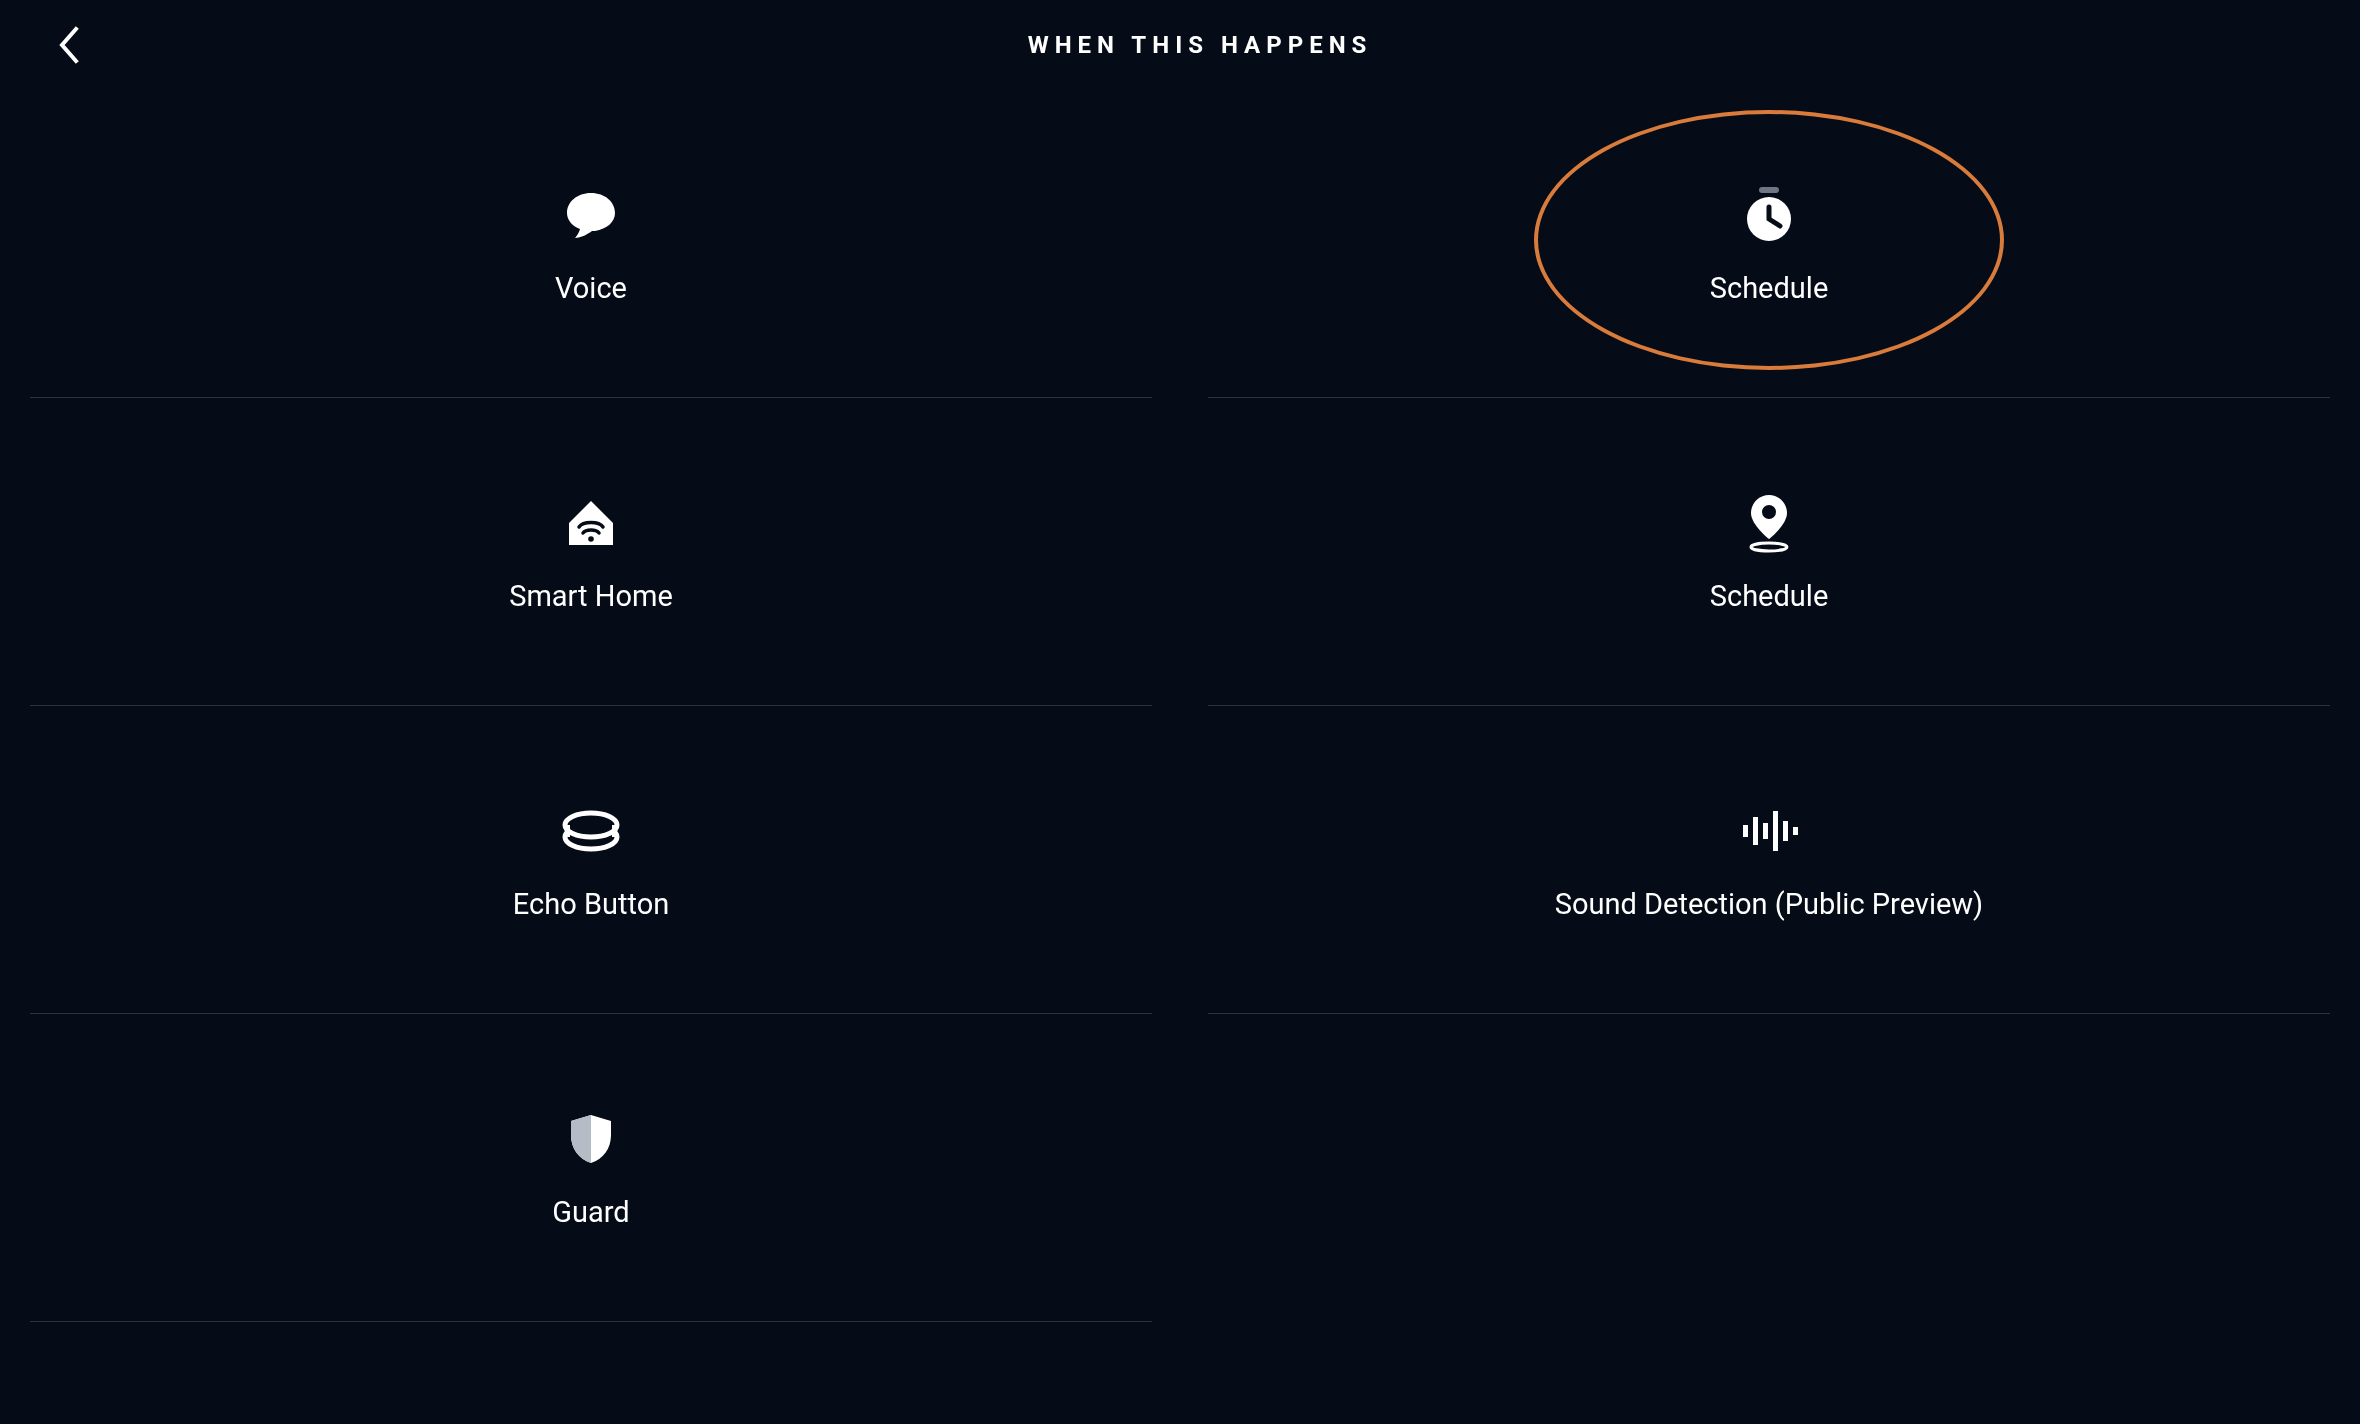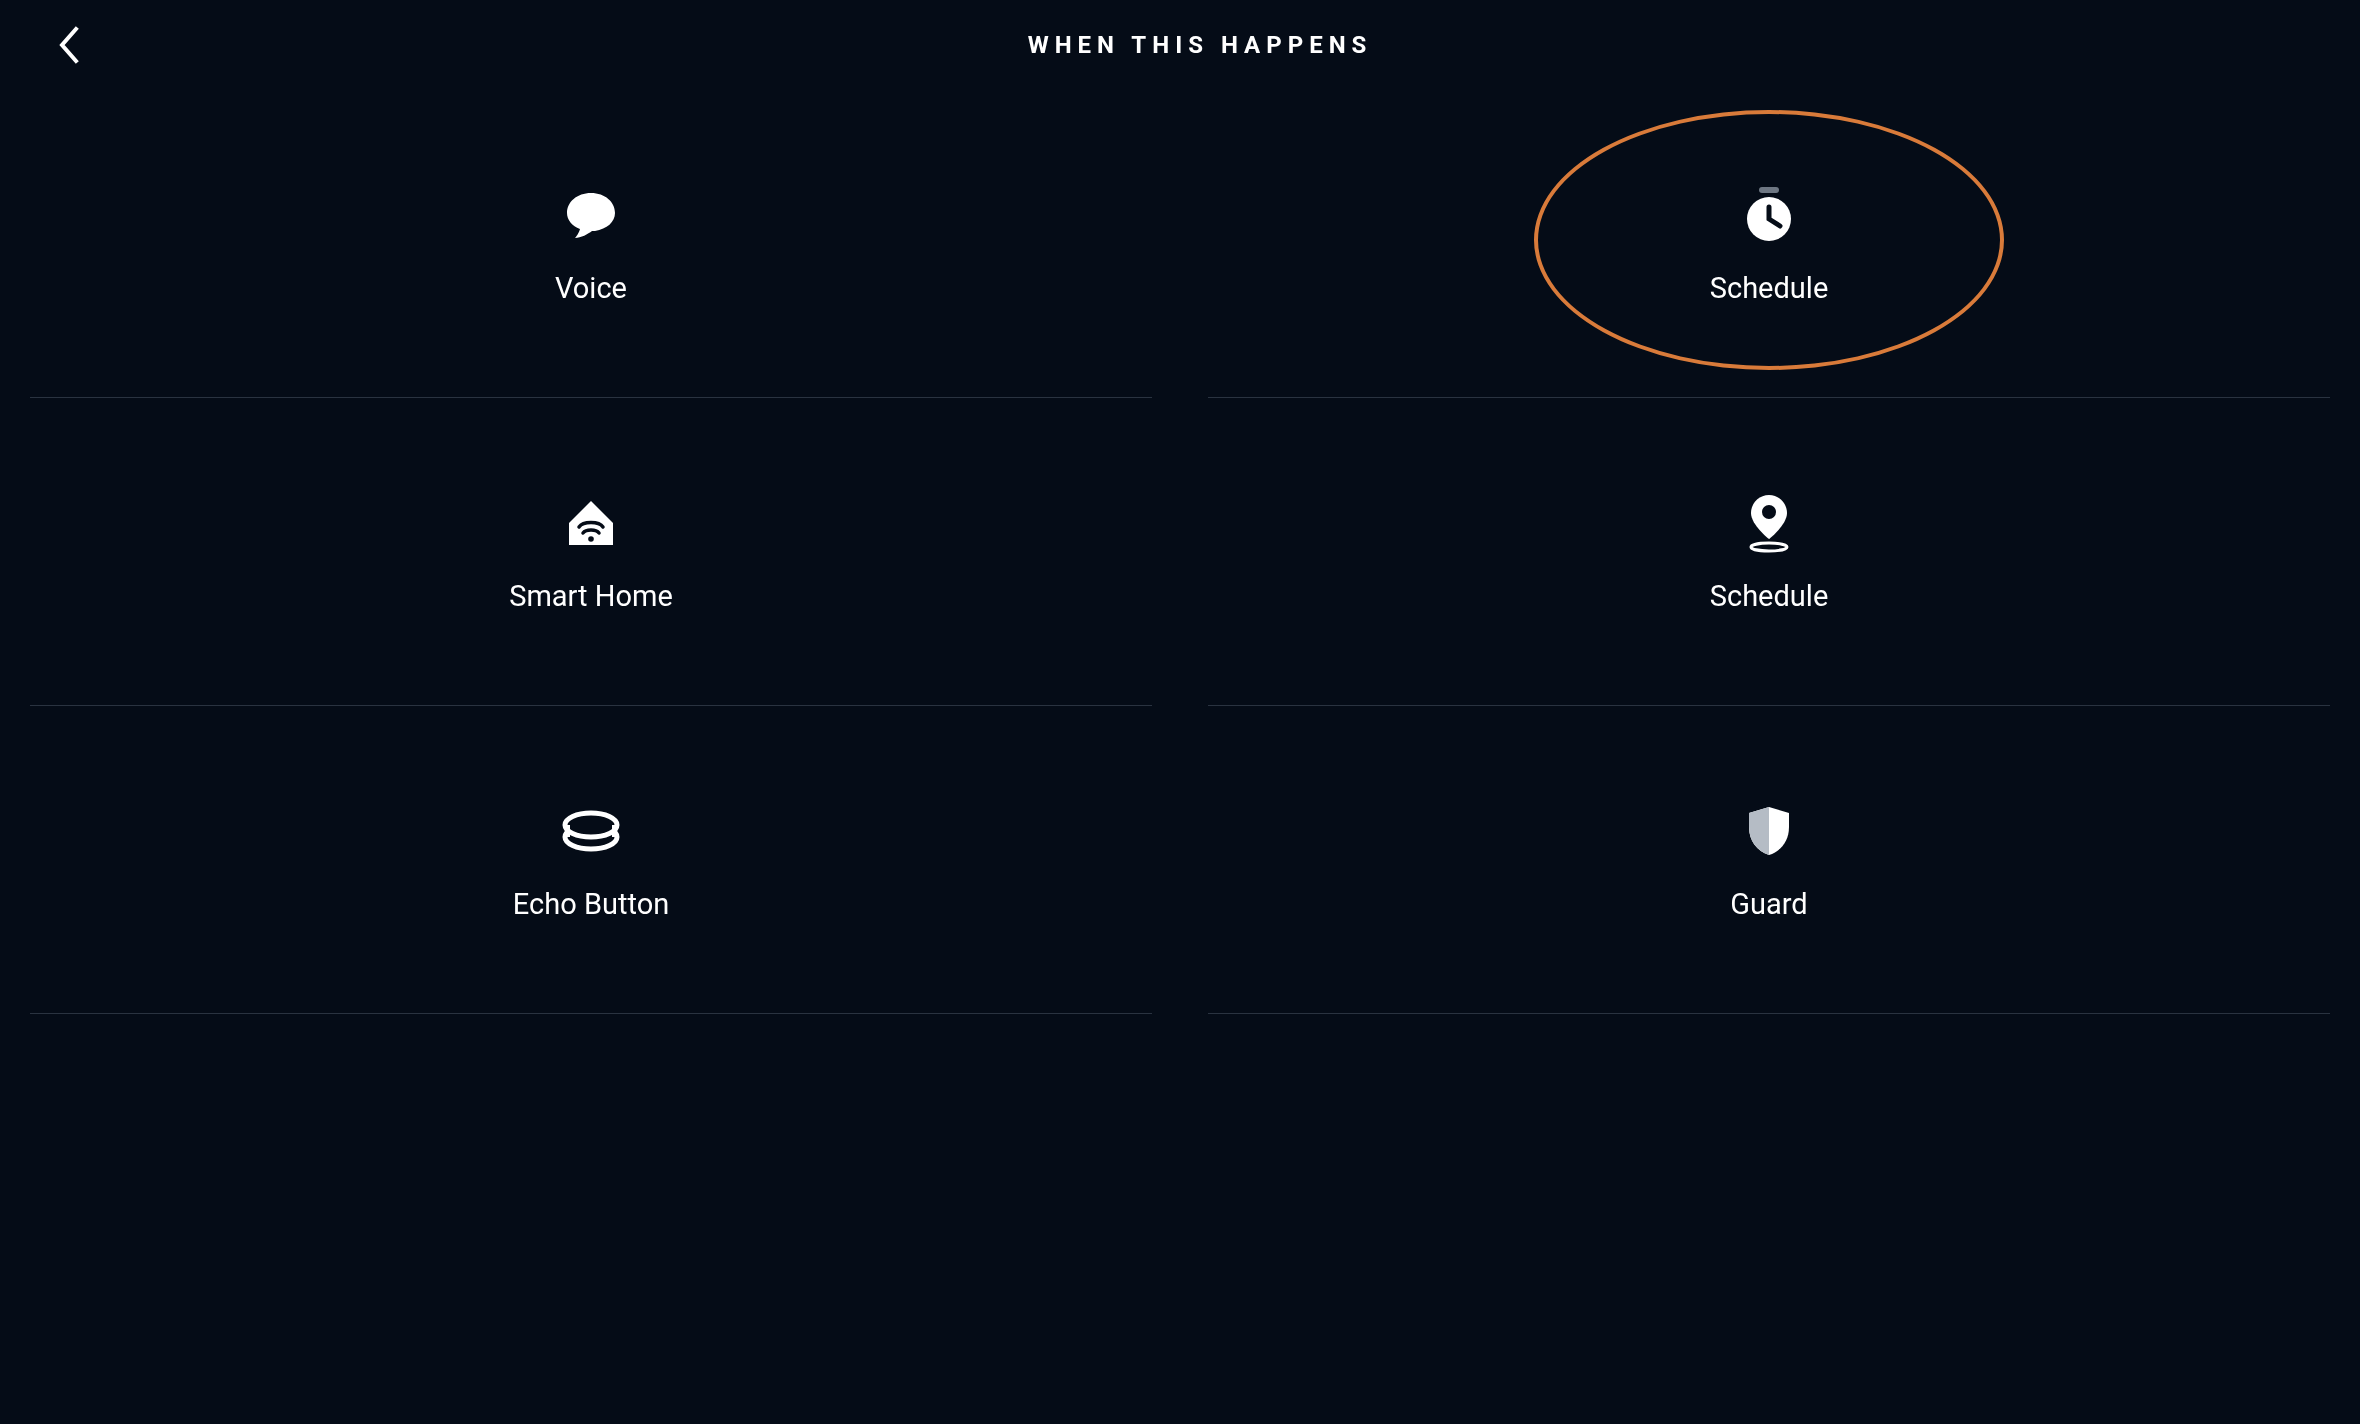--- a/index.html
+++ b/index.html
@@ -139,20 +139,33 @@
       <svg width="64" height="48" viewBox="0 0 64 48">
         <ellipse cx="32" cy="30" rx="26" ry="12" fill="none" stroke="#ffffff" stroke-width="5"></ellipse>
         <ellipse cx="32" cy="18" rx="26" ry="12" fill="#050c17" stroke="#ffffff" stroke-width="5"></ellipse>
         <rect x="6" y="18" width="5" height="12" fill="#ffffff"></rect>
         <rect x="53" y="18" width="5" height="12" fill="#ffffff"></rect>
       </svg>
     </div>
     <div class="cell-label">Echo Button</div>
   </div>
 
+  <div class="cell">
+    <div class="icon-wrap">
+      <svg width="60" height="48" viewBox="0 0 60 48">
+        <rect x="4" y="18" width="5" height="12" fill="#ffffff"></rect>
+        <rect x="14" y="10" width="5" height="28" fill="#ffffff"></rect>
+        <rect x="24" y="16" width="5" height="16" fill="#ffffff"></rect>
+        <rect x="34" y="4" width="5" height="40" fill="#ffffff"></rect>
+        <rect x="44" y="14" width="5" height="20" fill="#ffffff"></rect>
+        <rect x="54" y="20" width="5" height="8" fill="#ffffff"></rect>
+      </svg>
+    </div>
+    <div class="cell-label">Sound Detection (Public Preview)</div>
+  </div>
 
   <div class="cell">
     <div class="icon-wrap">
       <svg width="48" height="56" viewBox="0 0 48 56">
         <path fill="#ffffff" d="M24 4 L44 10 L44 24 C44 38 36 48 24 52 C12 48 4 38 4 24 L4 10 Z"></path>
         <path fill="#b5bcc5" d="M24 4 L24 52 C12 48 4 38 4 24 L4 10 Z"></path>
       </svg>
     </div>
     <div class="cell-label">Guard</div>
   </div>

